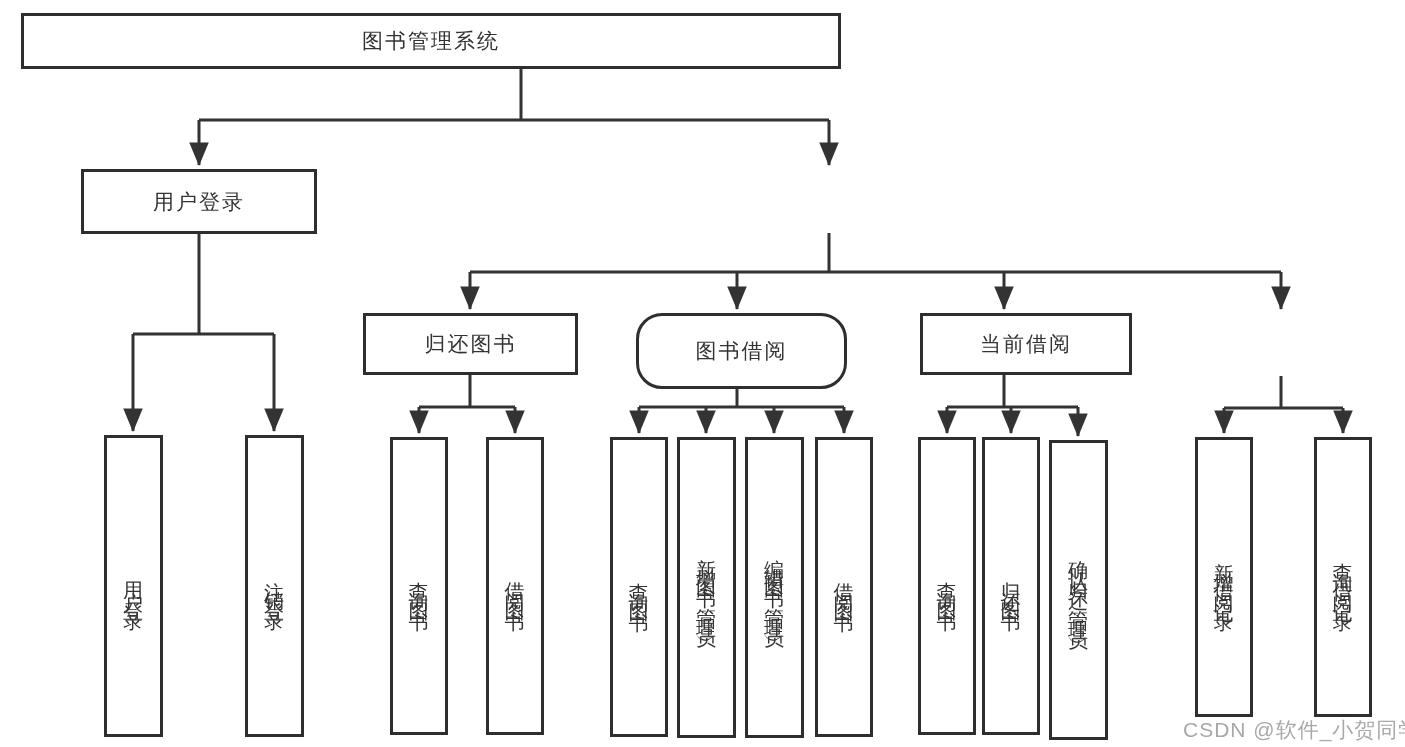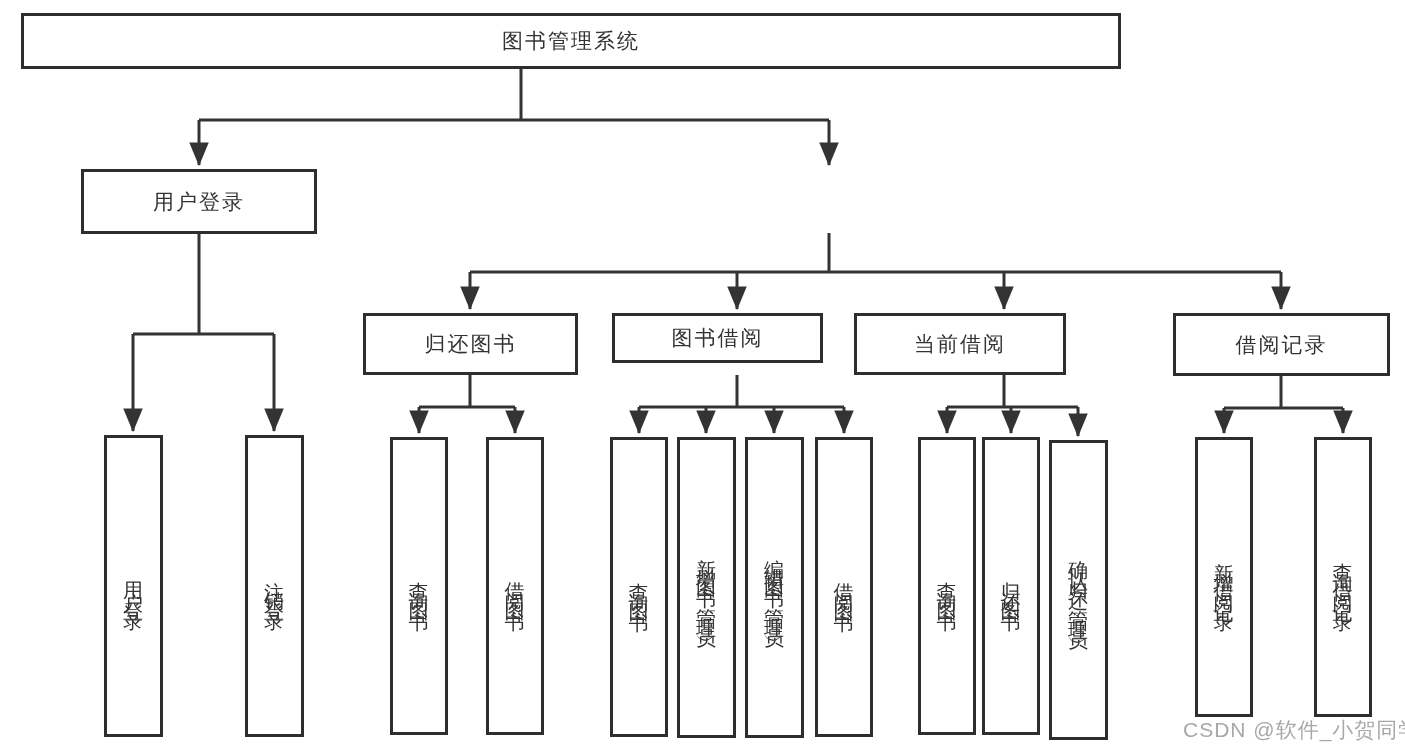--- a/index.html
+++ b/index.html
@@ -93,39 +93,36 @@
       <path d="M947 407 V433" marker-end="url(#arrow)"></path>
       <path d="M1011 407 V433" marker-end="url(#arrow)"></path>
       <path d="M1078 407 V436" marker-end="url(#arrow)"></path>
 
       <path d="M1281 376 V408 M1224 408 H1343"></path>
       <path d="M1224 408 V433" marker-end="url(#arrow)"></path>
       <path d="M1343 408 V433" marker-end="url(#arrow)"></path>
     </g>
   </svg>
 
-  <div class="box" style="left:21px; top:13px; width:1100px; height:56px;">
+  <div class="box" style="left:21px; top:13px; width:820px; height:56px;">
     <span class="hlabel">图书管理系统</span>
   </div>
 
   <div class="box" style="left:81px; top:169px; width:236px; height:65px;">
     <span class="hlabel">用户登录</span>
   </div>
 
   <div class="box" style="left:363px; top:313px; width:215px; height:62px;">
     <span class="hlabel">归还图书</span>
   </div>
-  <div class="box" style="left:612px; top:313px; width:211px; height:50px;">
+  <div class="box" style="left:636px; top:313px; width:211px; height:76px;border-radius:26px;">
     <span class="hlabel">图书借阅</span>
   </div>
-  <div class="box" style="left:854px; top:313px; width:212px; height:62px;">
+  <div class="box" style="left:920px; top:313px; width:212px; height:62px;">
     <span class="hlabel">当前借阅</span>
-  </div>
-  <div class="box" style="left:1173px; top:313px; width:217px; height:63px;">
-    <span class="hlabel">借阅记录</span>
   </div>
 
   <div class="box" style="left:104px; top:435px; width:59px; height:302px;">
     <span class="vlabel">用户登录</span>
   </div>
   <div class="box" style="left:245px; top:435px; width:59px; height:302px;">
     <span class="vlabel">注销登录</span>
   </div>
 
   <div class="box" style="left:390px; top:437px; width:58px; height:298px;">

